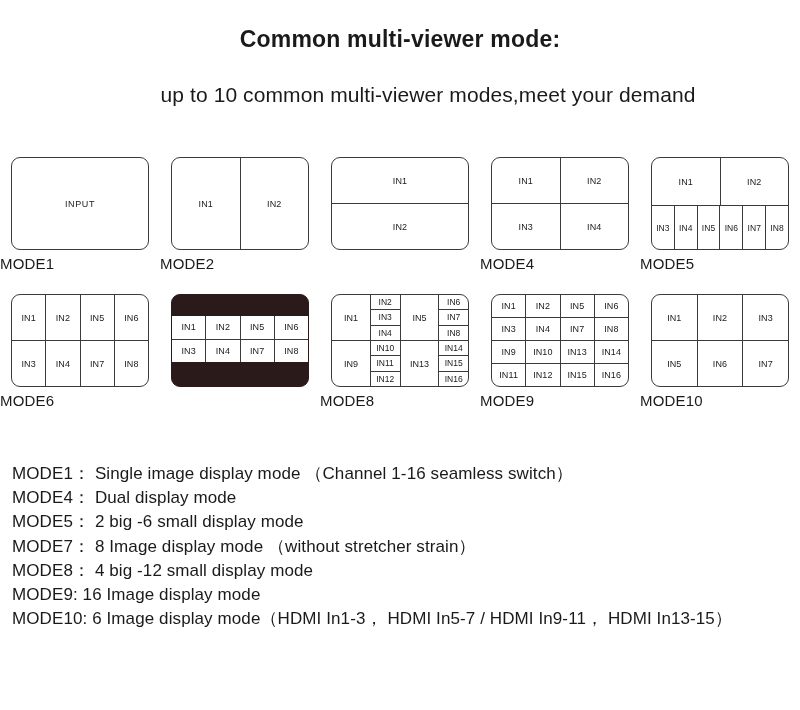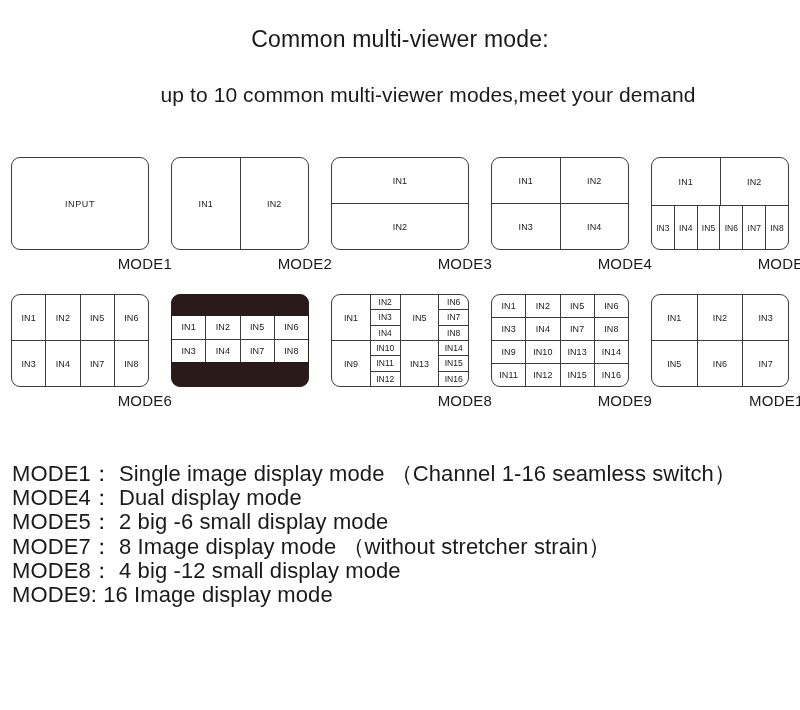--- a/index.html
+++ b/index.html
@@ -17,21 +17,21 @@
   }
 
   
   #title {
     position: absolute;
     top: 26px;
     left: 0;
     width: 800px;
     text-align: center;
     font-size: 23px;
-    font-weight: normal;
+    font-weight: bold;
     letter-spacing: 0.2px;
   }
   #subtitle {
     position: absolute;
     top: 83px;
     left: 0;
     width: 800px;
     text-align: center;
     font-size: 21px;
     font-weight: normal;
@@ -78,24 +78,23 @@
   .screen.dark {
     background: #2b1a1a;
     border-color: #2b1a1a;
   }
 
   .mode-label {
     position: absolute;
     top: 100px;
     left: 0;
     width: 160px;
-    text-align: right;
+    text-align: left;
     font-size: 15px;
     letter-spacing: 0.2px;
-    padding-left: 12px;
   }
 
   
   .row {
     display: flex;
     flex: 1 1 auto;
     min-height: 0;
   }
   .row + .row { border-top: 1.2px solid #3b3b3b; }
 
@@ -164,21 +163,21 @@
   .six .cell { font-size: 8.5px; }
 
   
   #desc {
     position: absolute;
     top: 462px;
     left: 12px;
     width: 780px;
   }
   .desc-line {
-    font-size: 22px;
+    font-size: 17px;
     line-height: 24.2px;
     white-space: pre;
     letter-spacing: 0.1px;
   }
 </style>
 </head>
 <body>
 
 <div id="title">Common multi-viewer mode:</div>
 <div id="subtitle">up to 10 common multi-viewer modes,meet your demand</div>
@@ -206,21 +205,20 @@
 
   <div class="mode-cellwrap c2">
     <div class="screen">
       <div class="row">
         <div class="cell">IN1</div>
       </div>
       <div class="row">
         <div class="cell">IN2</div>
       </div>
     </div>
-    <div class="mode-label">MODE3</div>
   </div>
 
   <div class="mode-cellwrap c3">
     <div class="screen">
       <div class="row">
         <div class="cell">IN1</div>
         <div class="cell">IN2</div>
       </div>
       <div class="row">
         <div class="cell">IN3</div>
@@ -379,13 +377,14 @@
   </div>
 </div>
 
 <div id="desc">
   <div class="desc-line">MODE1： Single image display mode （Channel 1-16 seamless switch）</div>
   <div class="desc-line">MODE4： Dual display mode</div>
   <div class="desc-line">MODE5： 2 big -6 small display mode</div>
   <div class="desc-line">MODE7： 8 Image display mode （without stretcher strain）</div>
   <div class="desc-line">MODE8： 4 big -12 small display mode</div>
   <div class="desc-line">MODE9: 16 Image display mode</div>
+  <div class="desc-line">MODE10: 6 Image display mode（HDMI In1-3， HDMI In5-7 / HDMI In9-11， HDMI In13-15）</div>
 </div>
 
 </body></html>

